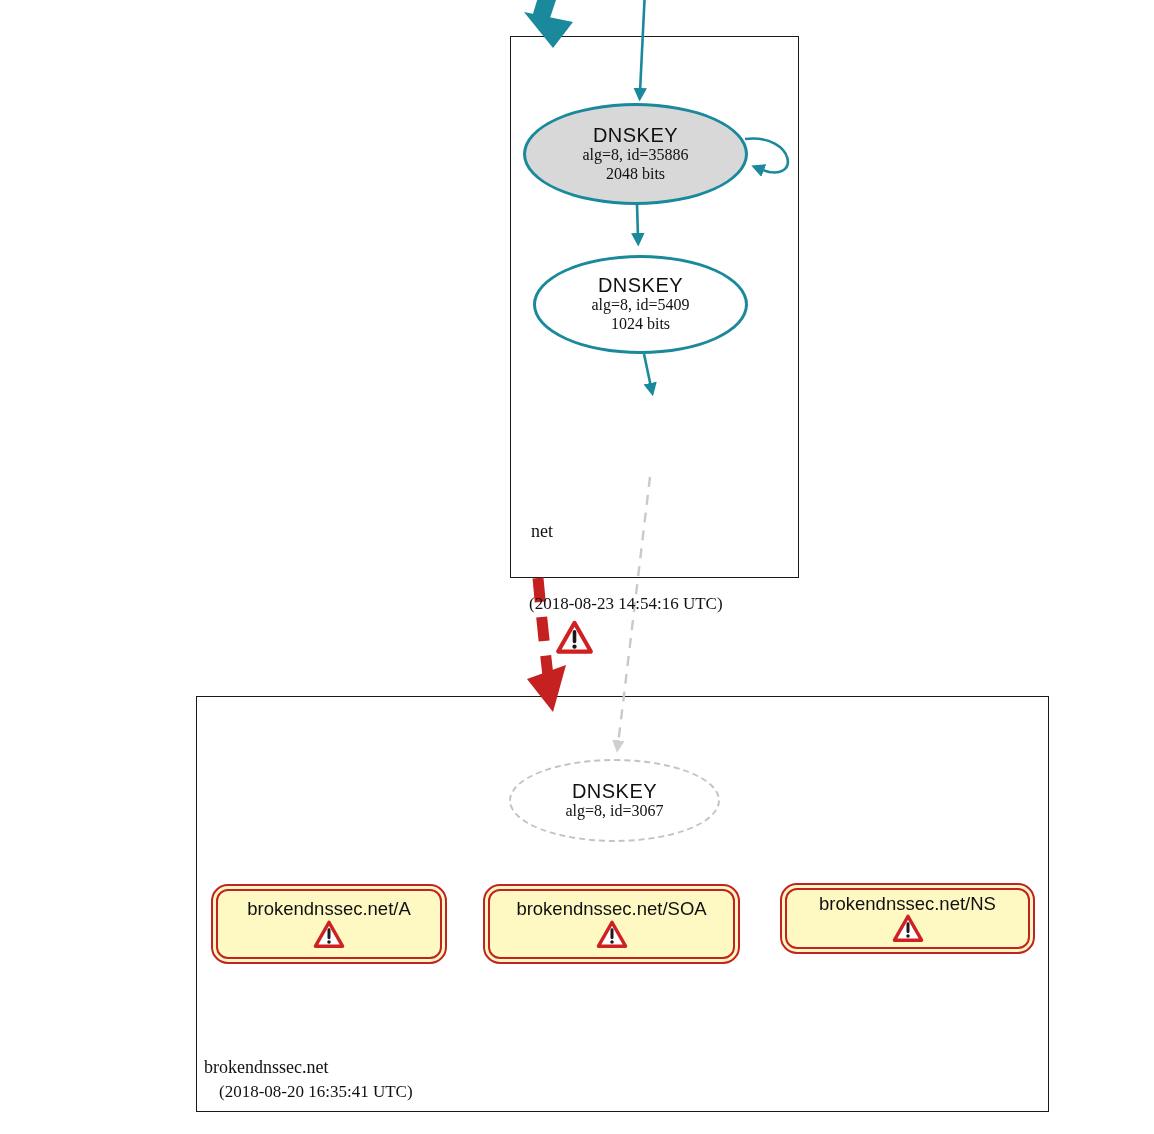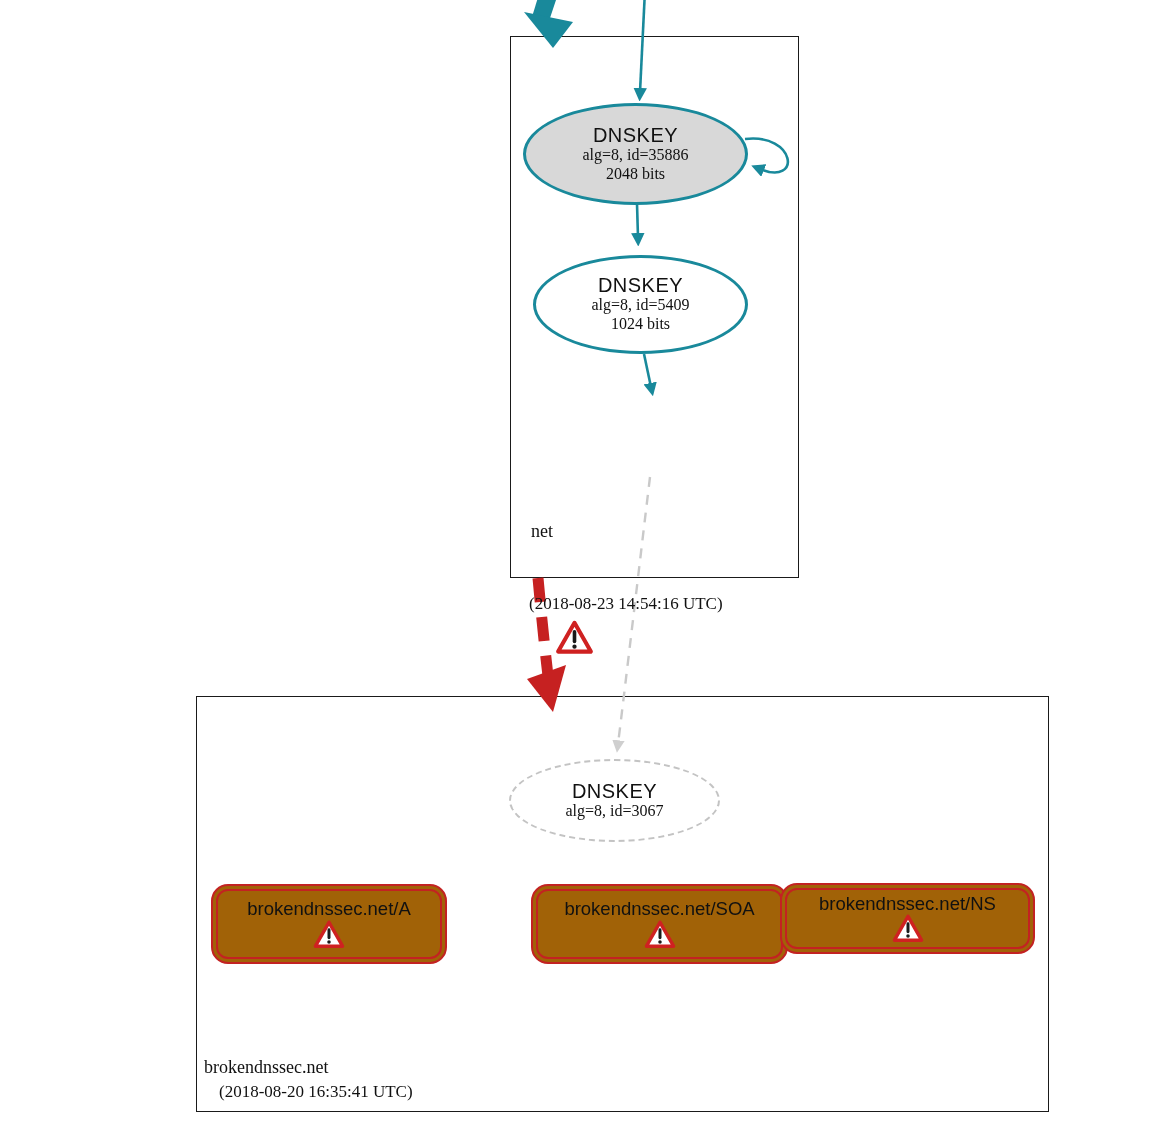--- a/index.html
+++ b/index.html
@@ -17,21 +17,21 @@
     display:flex; flex-direction:column; justify-content:center;
     box-sizing:border-box; text-align:center; z-index:3;
   }
   .node-secure { border:3.2px solid #19899b; }
   .node-filled { background:#d8d8d8; }
   .node-dashed { border:2.6px dashed #c3c3c3; background:#ffffff; }
   .node-title { font-size:20px; color:#111; line-height:1.05; letter-spacing:0.5px; }
   .node-detail { font-family:Liberation Serif, serif; font-size:16px; color:#111; line-height:1.18; }
   .rrset {
     position:absolute; border:2.2px solid #c32222; border-radius:17px;
-    padding:3px; box-sizing:border-box; background:#a16207; z-index:3;
+    padding:3px; box-sizing:border-box; background:#fef9c3; z-index:3;
   }
   .rrset-inner {
     border:2.6px solid #c32222; border-radius:12px; height:100%;
     display:flex; flex-direction:column; align-items:center; justify-content:center;
     box-sizing:border-box;
   }
   .rrset-label { font-size:18.5px; color:#111; line-height:1.1; }
   .zone-name {
     position:absolute; font-family:"Liberation Serif", serif; font-size:18px;
     color:#111; z-index:3;margin-top:9px;
@@ -117,21 +117,21 @@
 
   <div class="rrset" style="left:211px; top:884px; width:236px; height:80px;">
     <div class="rrset-inner">
       <div class="rrset-label">brokendnssec.net/A</div>
       <svg class="warn" width="32" height="29" viewBox="0 0 34 31">
           <use href="#warn-tri"></use>
         </svg>
     </div>
   </div>
 
-  <div class="rrset" style="left:483px; top:884px; width:257px; height:80px;margin-left:48px;">
+  <div class="rrset" style="left:483px; top:884px; width:257px; height:80px;">
     <div class="rrset-inner">
       <div class="rrset-label">brokendnssec.net/SOA</div>
       <svg class="warn" width="32" height="29" viewBox="0 0 34 31">
           <use href="#warn-tri"></use>
         </svg>
     </div>
   </div>
 
   <div class="rrset" style="left:780px; top:883px; width:255px; height:71px;">
     <div class="rrset-inner">

